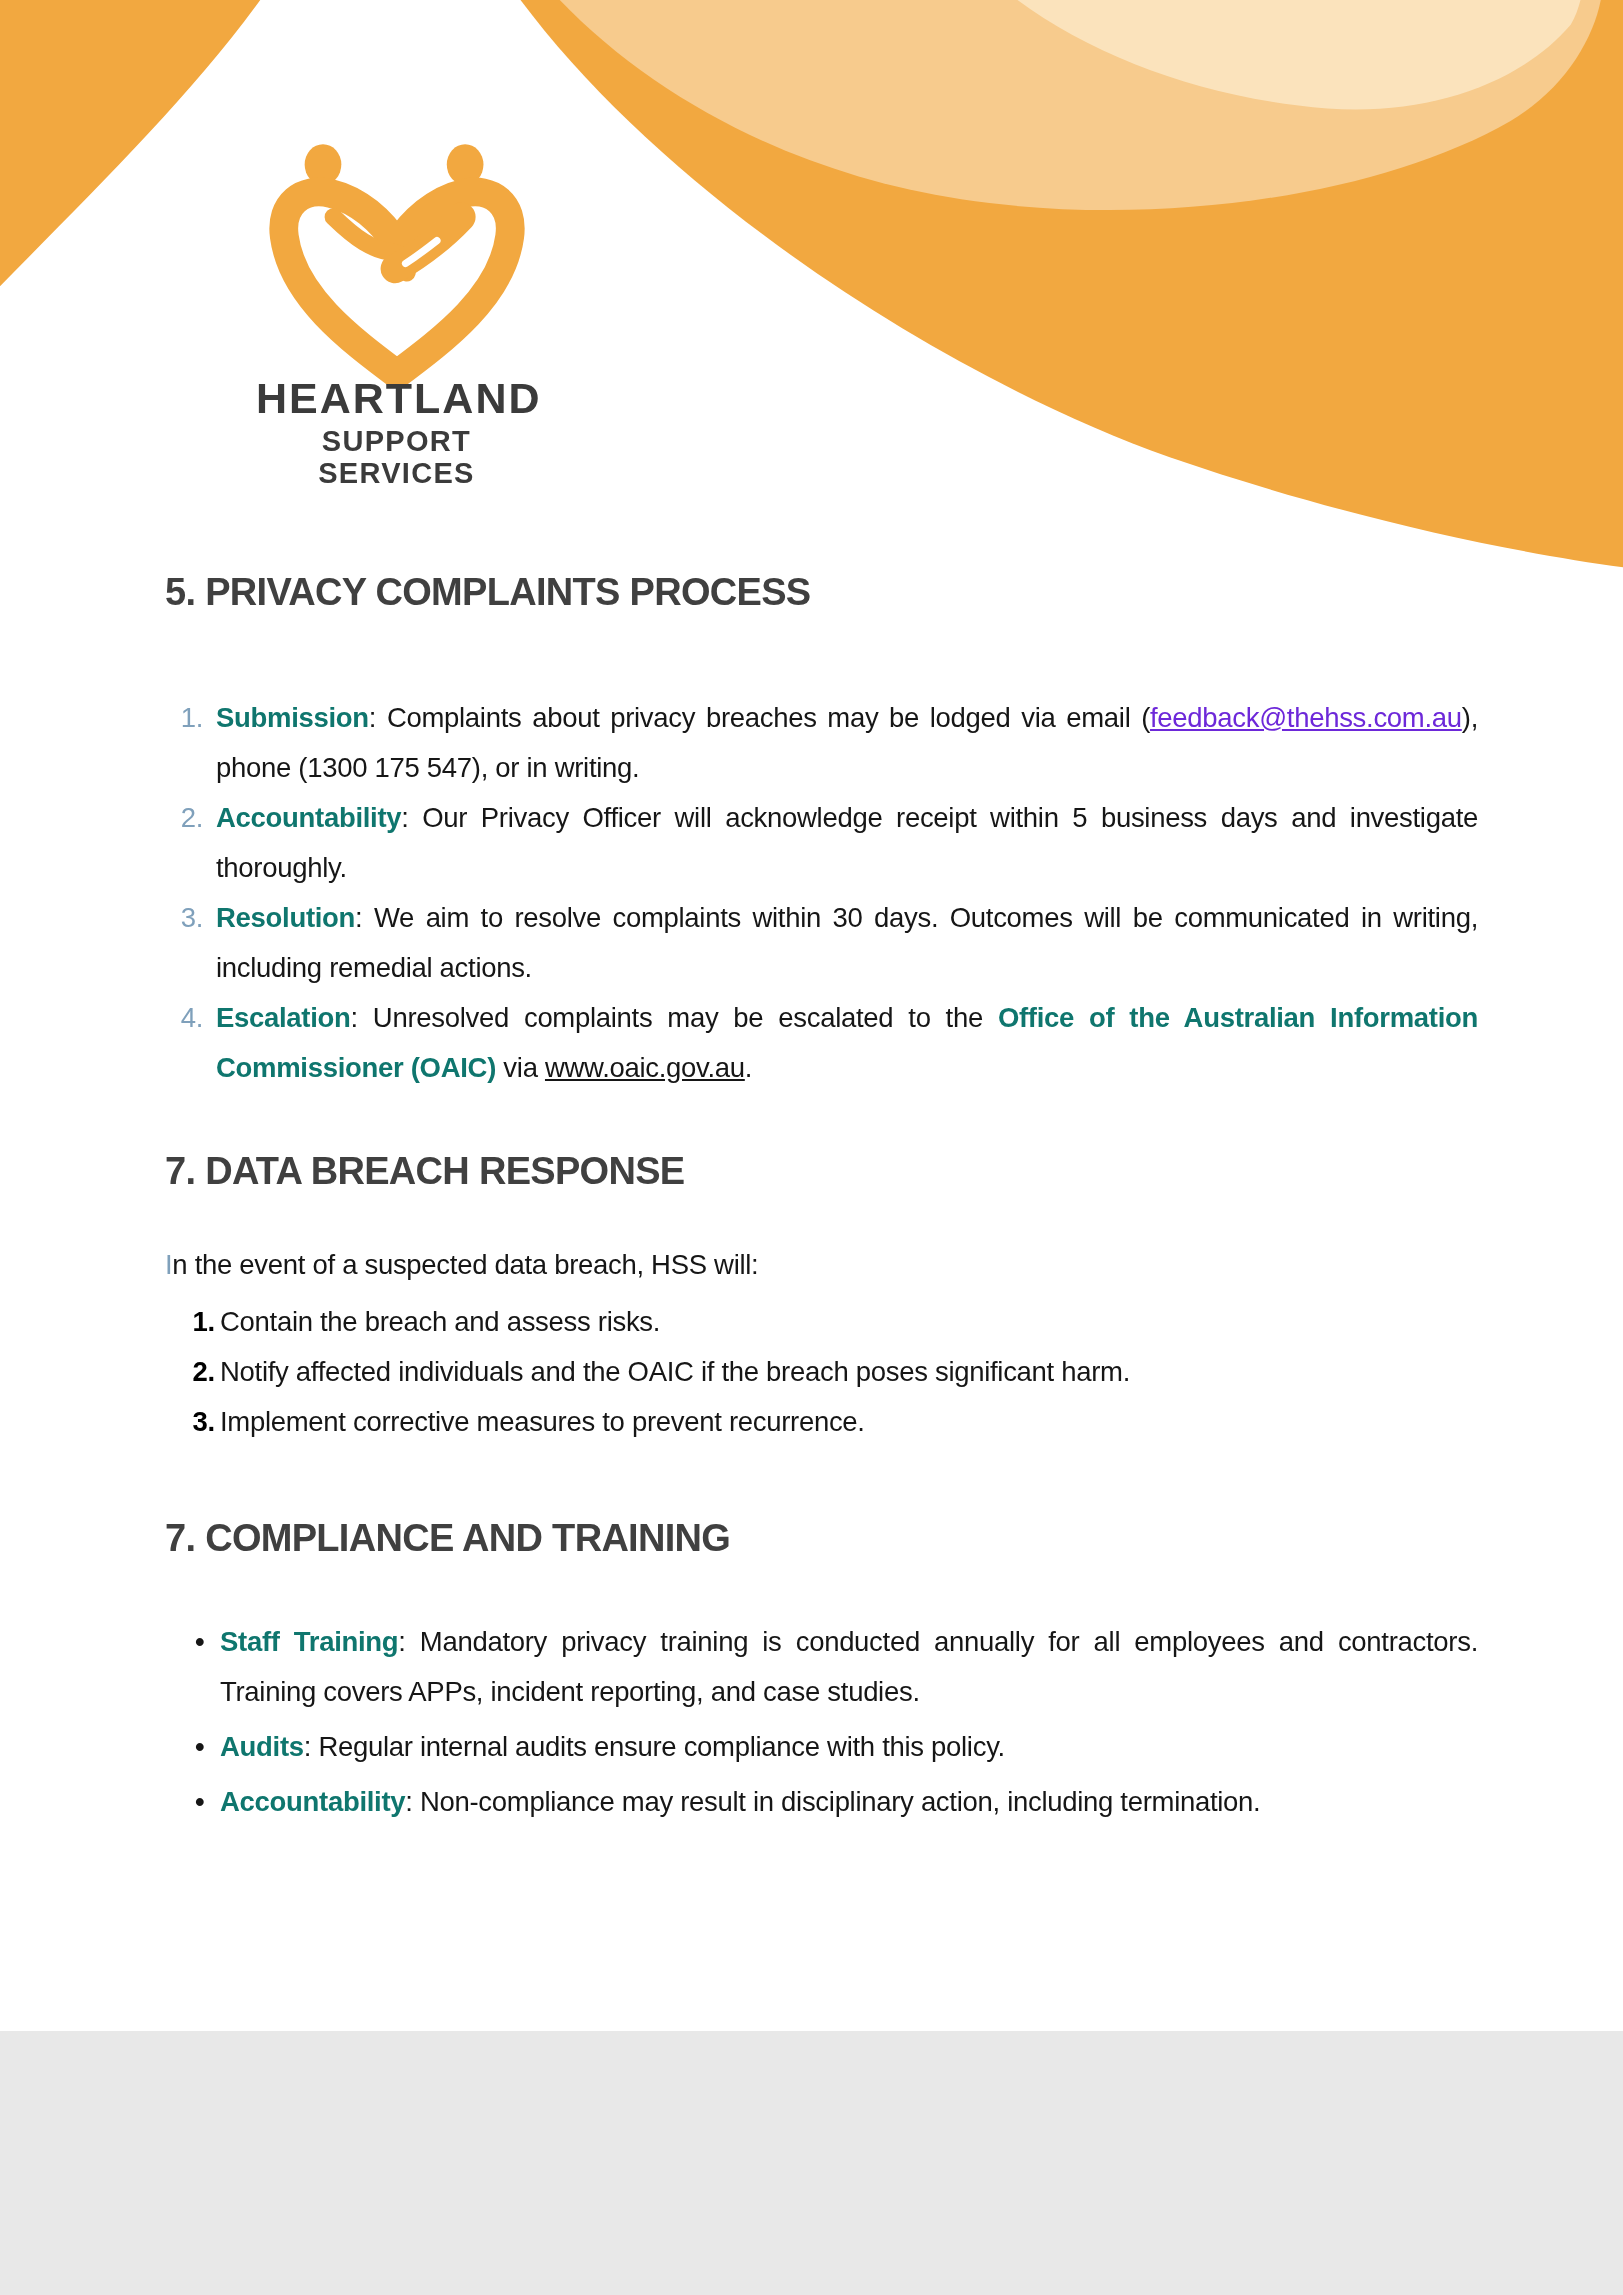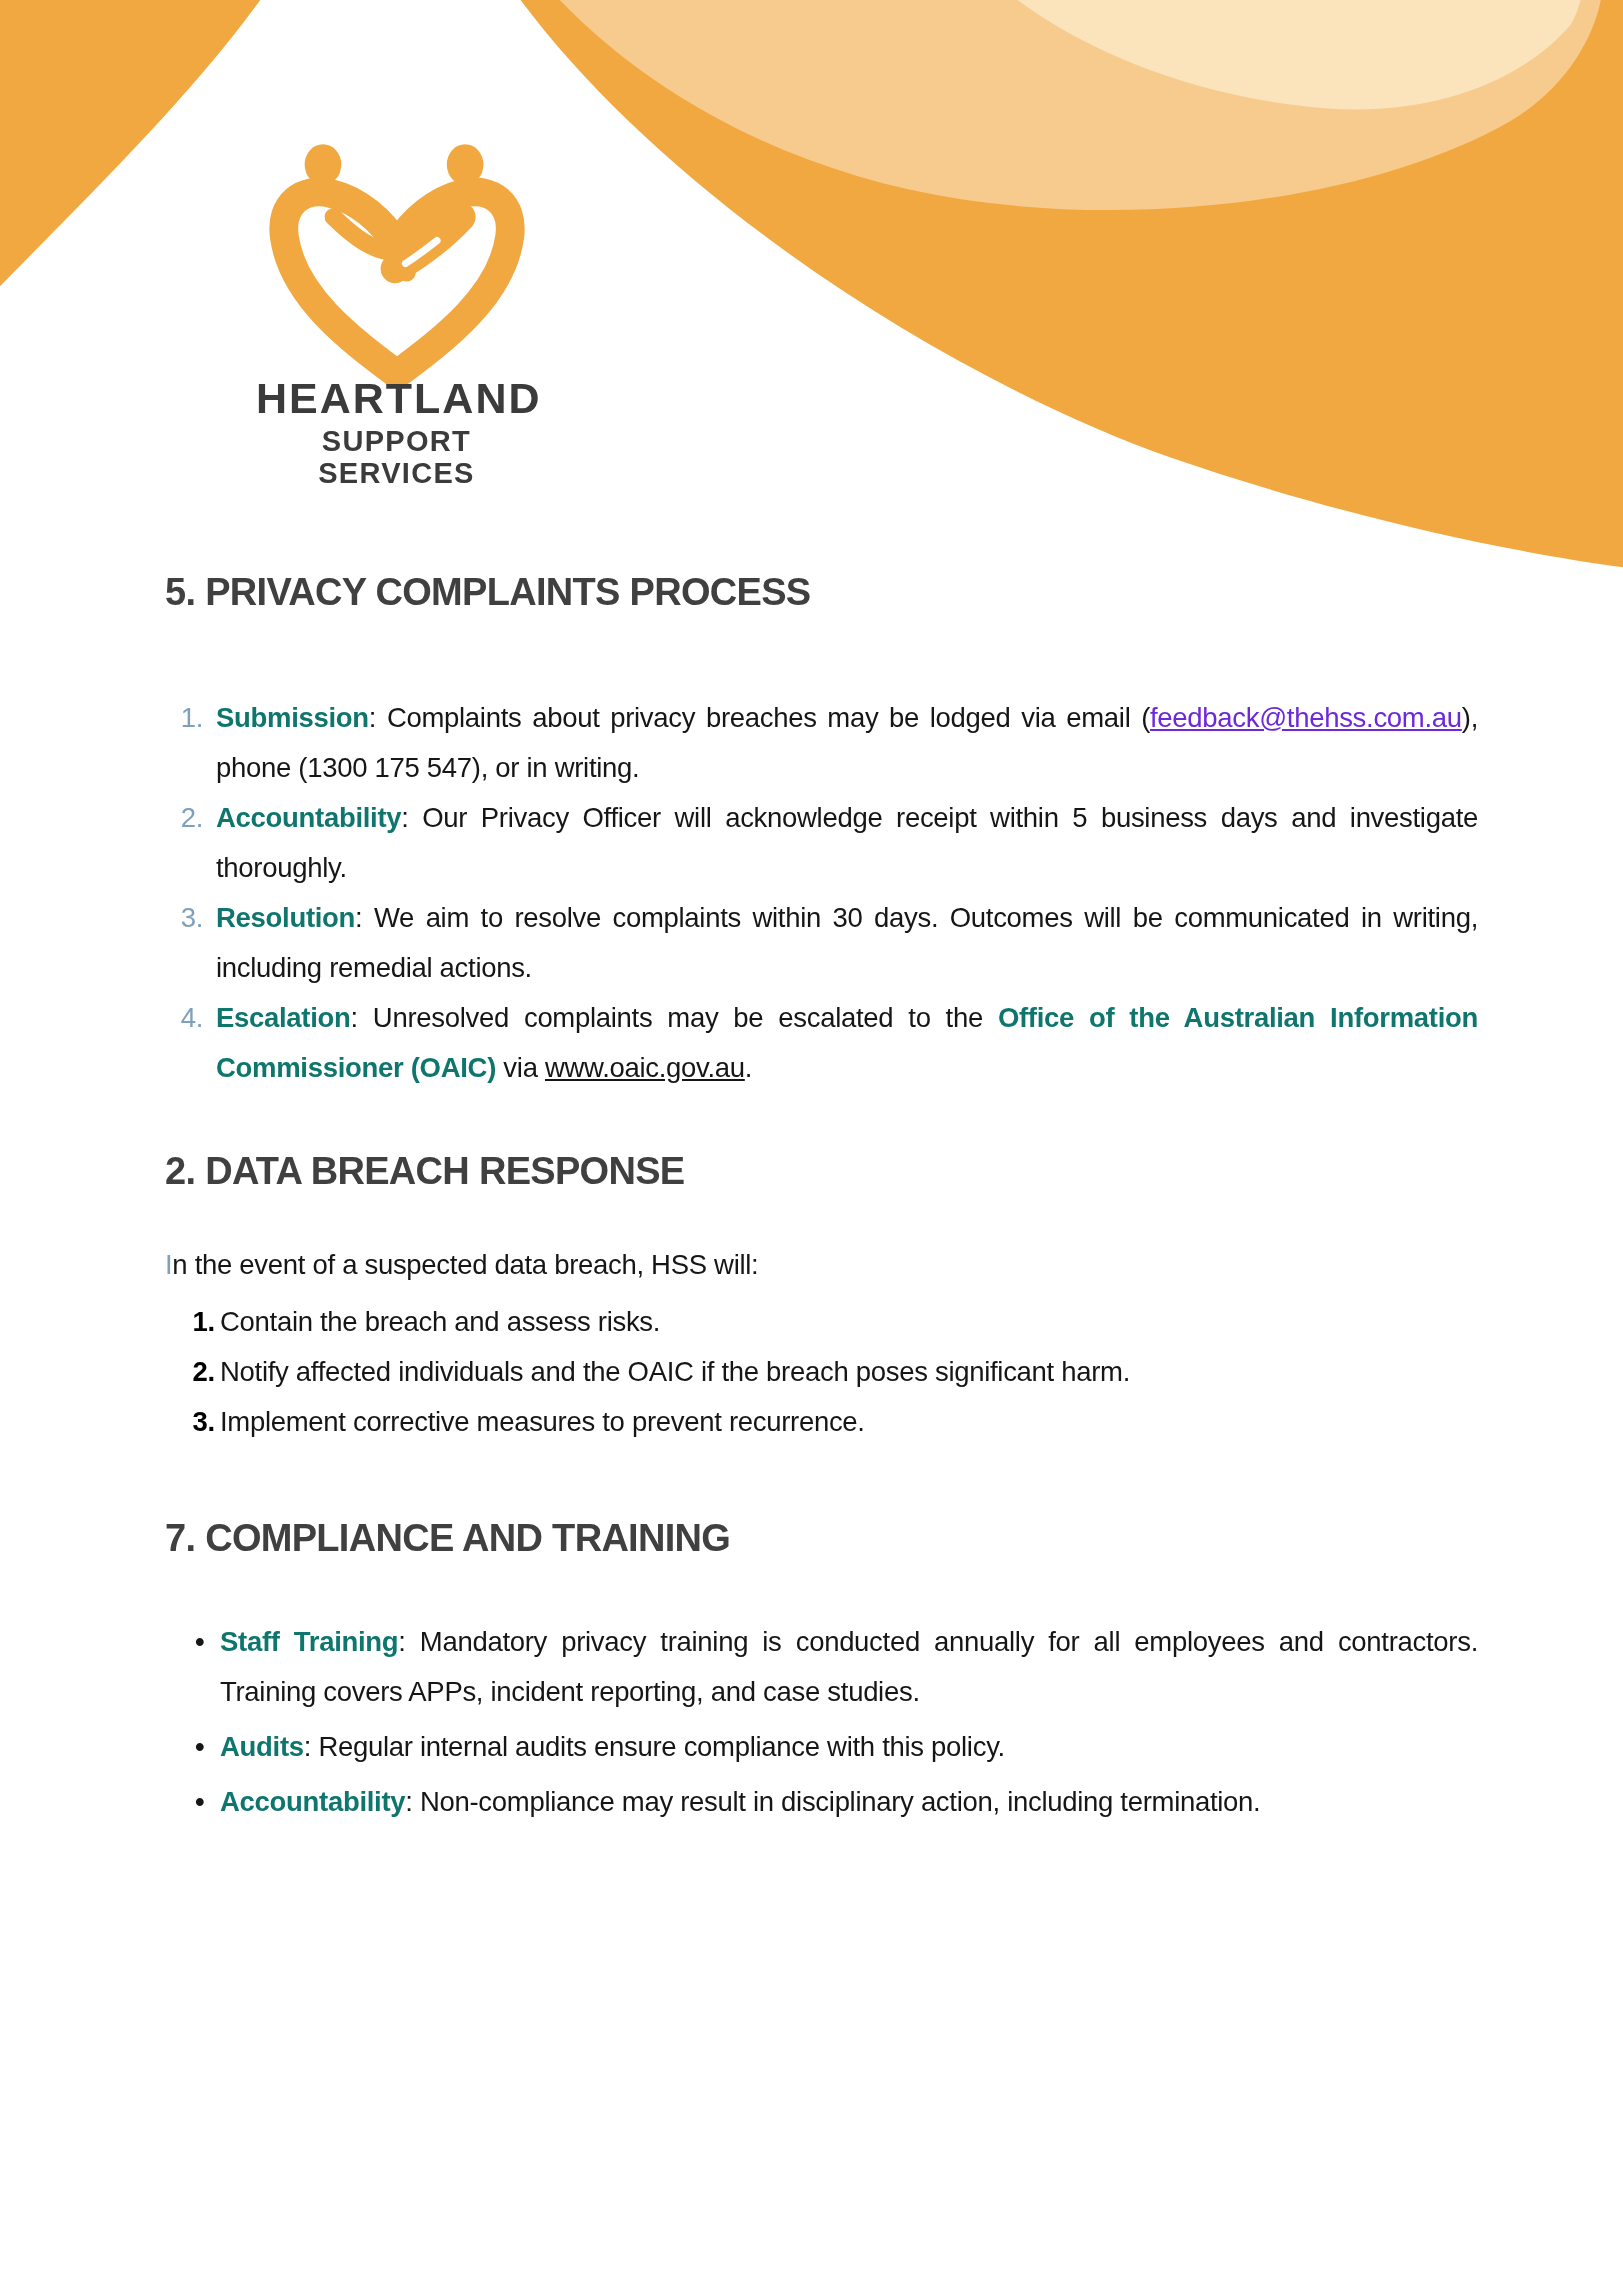--- a/index.html
+++ b/index.html
@@ -1,16 +1,16 @@
 <!DOCTYPE html>
 <html style="font-size:10.5px"><head>
 <meta charset="utf-8">
 <style>
   html,body{margin:0;padding:0;background:#e8e8e8;}
-  .page{position:relative;width:1623px;height:2295px;background:#ffffff;overflow:hidden;
+  .page{position:relative;width:1623px;height:2031px;background:#ffffff;overflow:hidden;
         font-family:"Liberation Sans",sans-serif;color:#161616;}
   .header-art{position:absolute;left:0;top:0;width:1623px;height:719px;display:block;}
   .logo{position:absolute;left:256px;top:124px;width:281px;text-align:center;}
   .logo-mark{display:block;margin:0 auto;width:262px;height:262px;}
   .logo-name{font-size:43px;font-weight:700;color:#3b3b3b;letter-spacing:2px;margin-top:-9.2px;line-height:43px;}
   .logo-tagline{font-size:29px;font-weight:700;color:#3b3b3b;letter-spacing:1.3px;margin-top:5.2px;line-height:32px;}
   .content{position:absolute;left:165px;top:569px;width:1313px;font-size:27.5px;line-height:50px;letter-spacing:-0.3px;}
   .sec-h{font-size:38px;line-height:46px;font-weight:700;color:#404040;margin:0;letter-spacing:-0.7px;}
   .h6{margin-top:55px;}
   .h7{margin-top:68px;}
@@ -70,21 +70,21 @@
       <div class="li">
         <span class="num blue">3.</span>
         <b>Resolution</b><span>: We aim to resolve complaints within 30 days. Outcomes will be communicated in writing, including remedial actions.</span>
       </div>
       <div class="li">
         <span class="num blue">4.</span>
         <b>Escalation</b><span>: Unresolved complaints may be escalated to the </span><b>Office of the Australian Information Commissioner (OAIC)</b><span> via </span><a class="link-dark">www.oaic.gov.au</a><span>.</span>
       </div>
     </div>
 
-    <h2 class="sec-h h6">2. DATA BREACH RESPONSE</h2>
+    <h2 class="sec-h h6">7. DATA BREACH RESPONSE</h2>
 
     <p class="intro"><span class="blue">I</span><span>n the event of a suspected data breach, HSS will:</span></p>
 
     <div class="nlist l6">
       <div class="li">
         <span class="num">1.</span>
         <span>Contain the breach and assess risks.</span>
       </div>
       <div class="li">
         <span class="num">2.</span>

